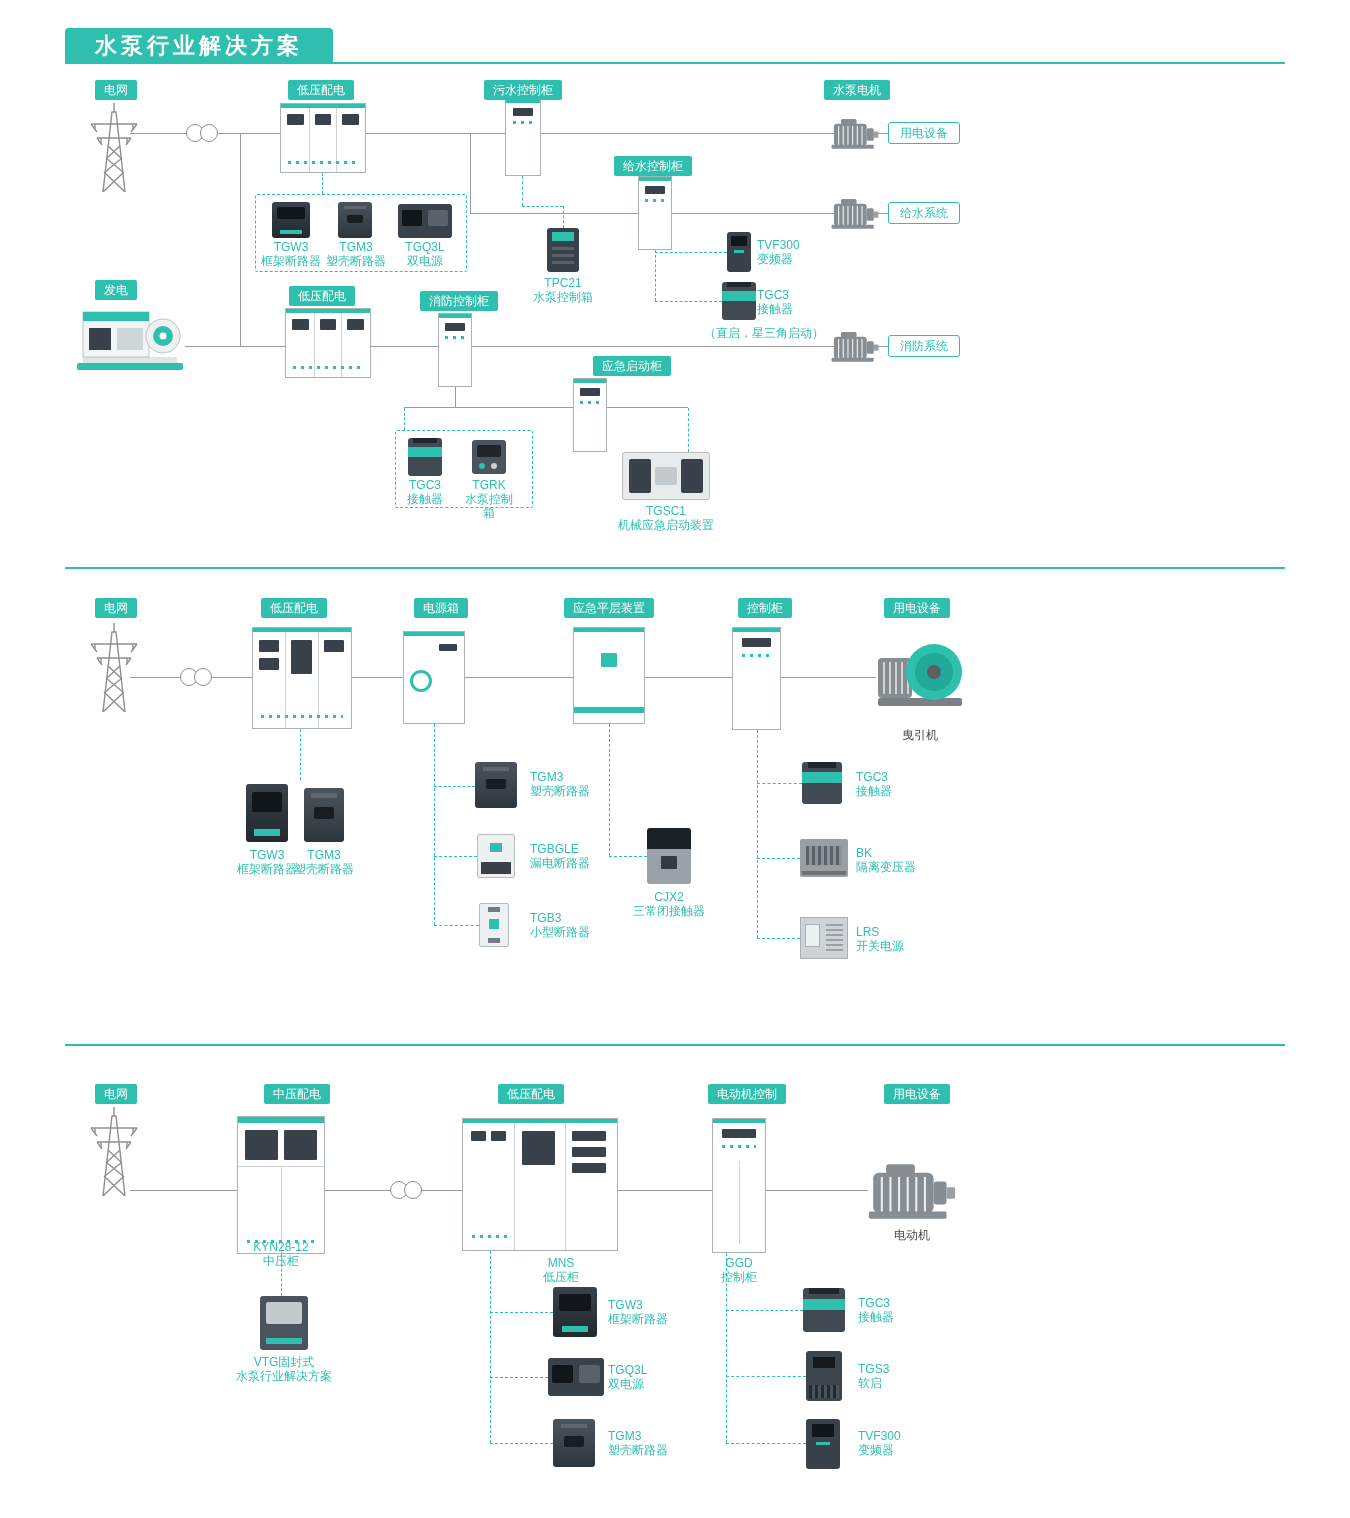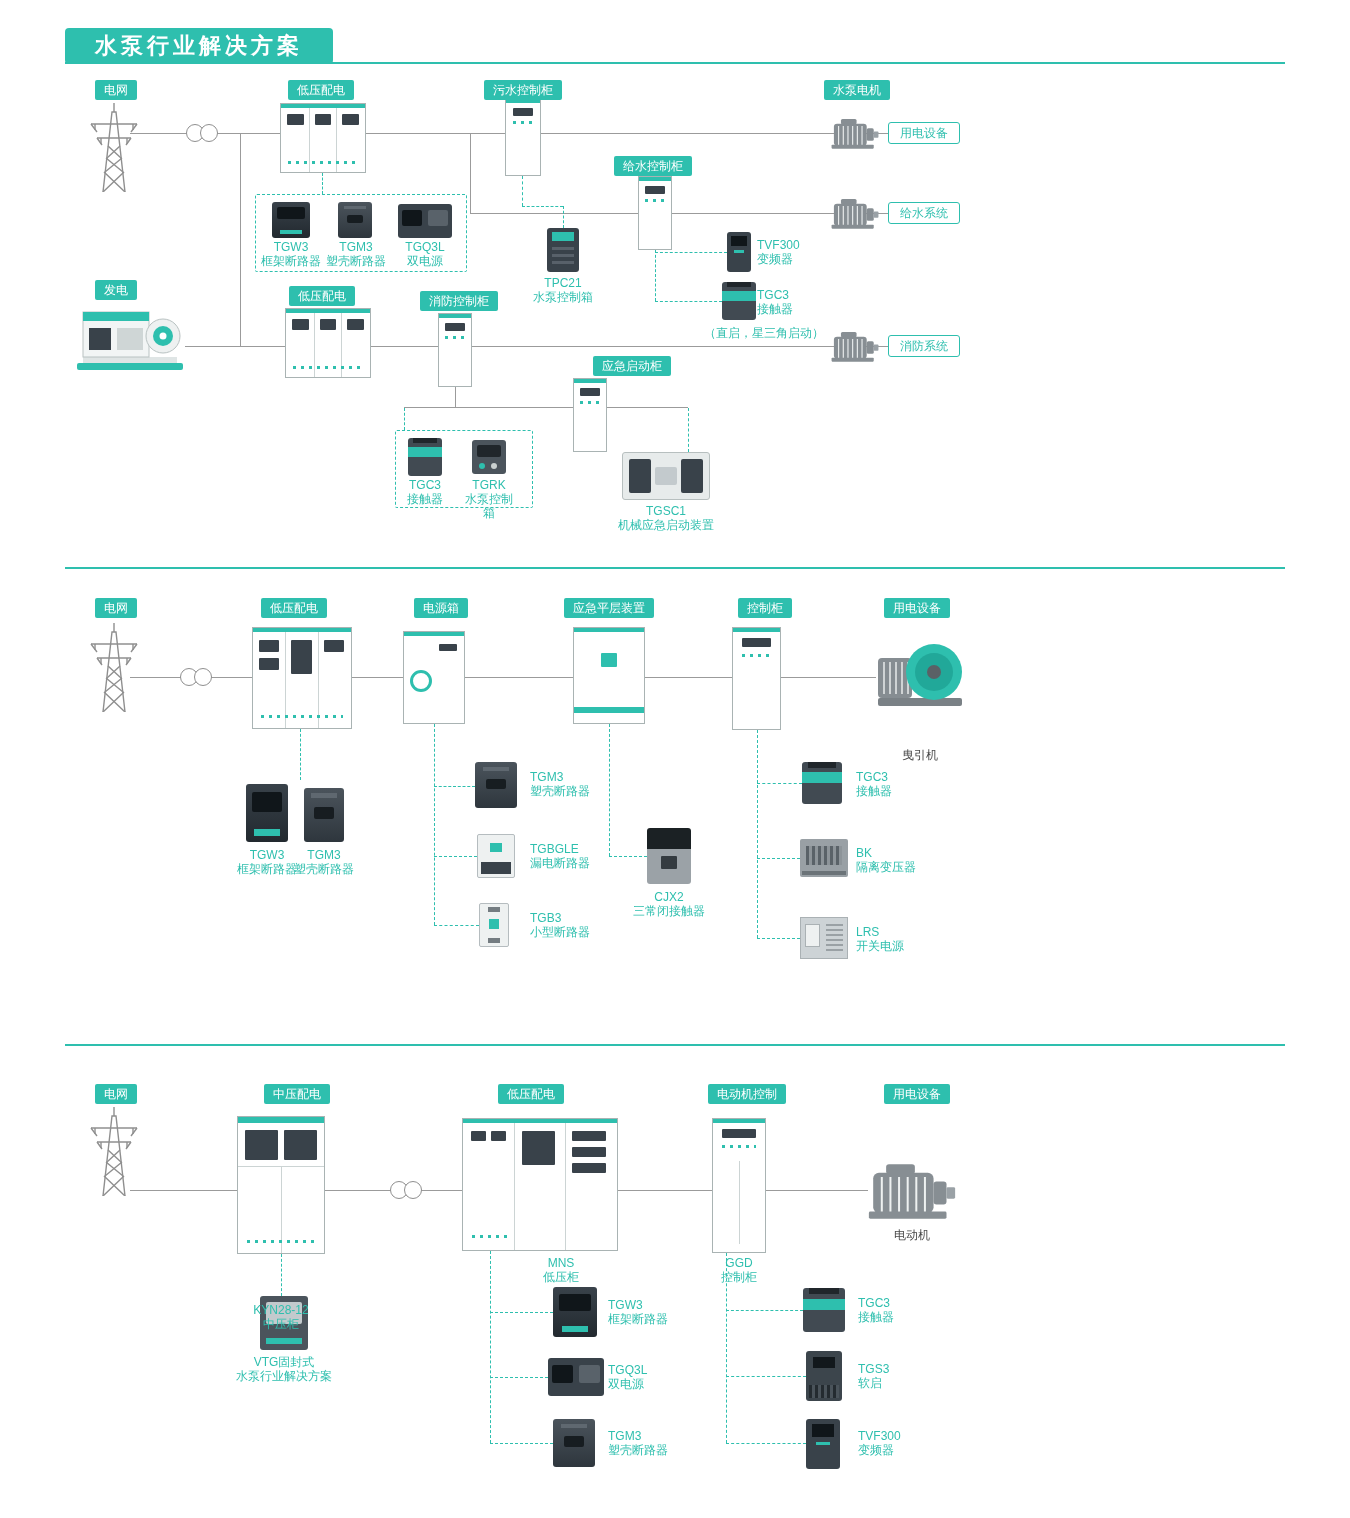--- a/index.html
+++ b/index.html
@@ -352,21 +352,21 @@
   <div class="ic" style="left:874px;top:636px;width:92px;height:76px">
     <svg viewBox="0 0 92 76" width="92" height="76">
         <rect x="4" y="62" width="84" height="8" rx="2" fill="#7a8186"></rect>
         <rect x="4" y="22" width="34" height="40" rx="4" fill="#868d92"></rect>
         <path d="M10 26 V58 M16 26 V58 M22 26 V58 M28 26 V58 M34 26 V58" stroke="#eef1f1" stroke-width="1.4"></path>
         <circle cx="60" cy="36" r="28" fill="#2ebfae"></circle>
         <circle cx="60" cy="36" r="19" fill="#21a899"></circle>
         <circle cx="60" cy="36" r="7" fill="#5a6166"></circle>
       </svg>
   </div>
-  <div class="plain" style="left:890px;top:748px;width:60px">曳引机</div>
+  <div class="plain" style="left:890px;top:728px;width:60px">曳引机</div>
 
   <div class="ic brkf" style="left:246px;top:784px;width:42px;height:58px"></div>
   <div class="pn" style="left:236px;top:848px;width:62px">
     <div>TGW3</div>
     <div>框架断路器</div>
   </div>
   <div class="ic brk" style="left:304px;top:788px;width:40px;height:54px"></div>
   <div class="pn" style="left:293px;top:848px;width:62px">
     <div>TGM3</div>
     <div>塑壳断路器</div>
@@ -480,21 +480,21 @@
         <rect x="2" y="37" width="54" height="5" rx="1" fill="#878e93"></rect>
         <rect x="5" y="10" width="42" height="28" rx="4" fill="#878e93"></rect>
         <path d="M11 13 V37 M17 13 V37 M23 13 V37 M29 13 V37 M35 13 V37 M41 13 V37" stroke="#eef1f1" stroke-width="1.4"></path>
         <rect x="47" y="16" width="9" height="16" rx="2" fill="#878e93"></rect>
         <rect x="56" y="20" width="6" height="8" rx="1" fill="#9aa1a6"></rect>
         <rect x="14" y="4" width="20" height="7" rx="2" fill="#878e93"></rect>
       </svg>
   </div>
   <div class="plain" style="left:882px;top:1228px;width:60px">电动机</div>
 
-  <div class="pn" style="left:245px;top:1303px;width:72px">
+  <div class="pn" style="left:245px;top:1240px;width:72px">
     <div>KYN28-12</div>
     <div>中压柜</div>
   </div>
   <div class="ic vcb" style="left:260px;top:1296px;width:48px;height:54px"></div>
   <div class="pn" style="left:230px;top:1355px;width:108px">
     <div>VTG固封式</div>
     <div>水泵行业解决方案</div>
   </div>
 
   <div class="pn" style="left:526px;top:1256px;width:70px">

